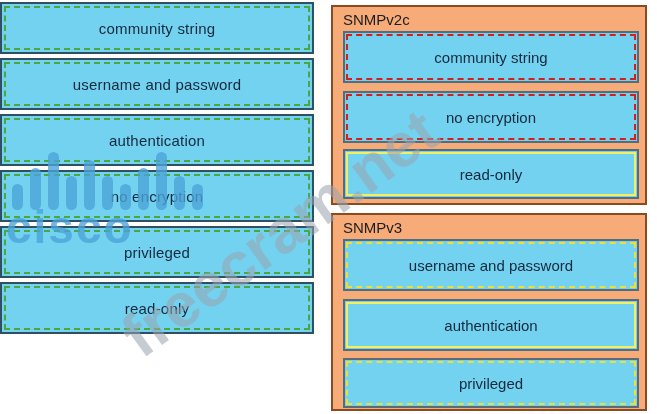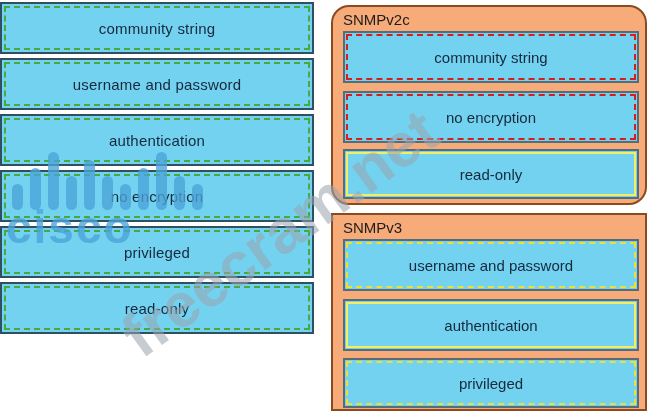--- a/index.html
+++ b/index.html
@@ -73,21 +73,21 @@
       <span class="lbl">no encryption</span>
     </div>
   <div class="tile left-tile" style="top:226px">
       <span class="lbl">privileged</span>
     </div>
   <div class="tile left-tile" style="top:282px">
       <span class="lbl">read-only</span>
     </div>
 </div>
 
-<div class="panel" style="left:331px;top:5px;width:316px;height:200px;border-radius:18px;">
+<div class="panel" style="left:331px;top:5px;width:316px;height:200px;">
   <div class="panel-title">SNMPv2c</div>
 
   <div class="r-tile dash-red" style="left:10px;top:24px;width:296px;height:52px;">
     <span class="inner"></span>
     <span class="lbl">community string</span>
   </div>
 
   <div class="r-tile dash-red" style="left:10px;top:84px;width:296px;height:52px;">
     <span class="inner"></span>
     <span class="lbl">no encryption</span>

